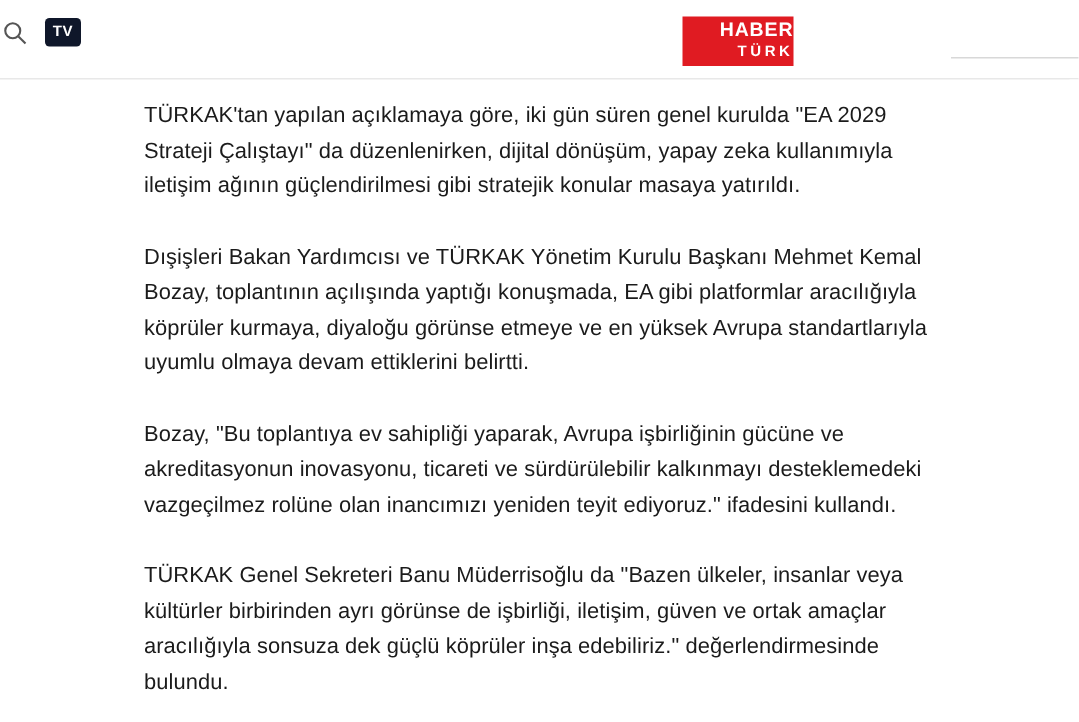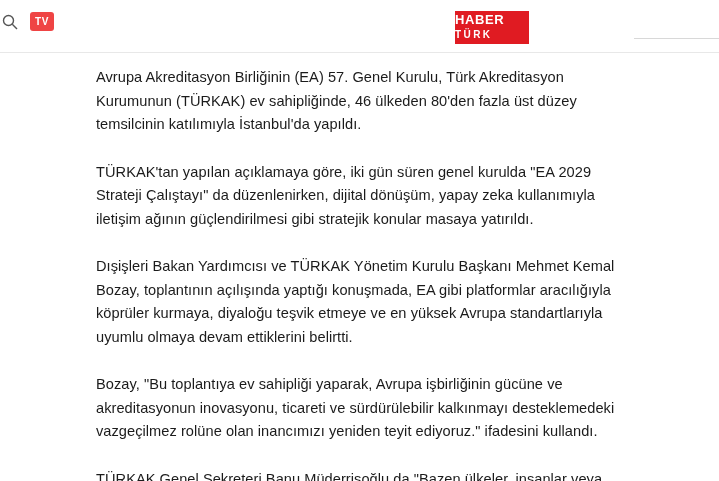--- a/index.html
+++ b/index.html
@@ -29,38 +29,38 @@
     width: 16px;
     height: 16px;
     color: #666;
   }
   .tv-badge {
     position: absolute;
     left: 30px;
     top: 12px;
     width: 24px;
     height: 19px;
-    background: #ef4444;
+    background: #0f172a;
     border-radius: 3px;
     color: #ffffff;
     font-size: 10px;
     font-weight: bold;
     line-height: 19px;
     text-align: center;
     letter-spacing: .5px;
   }
   .logo {
     position: absolute;
     left: 455px;
     top: 11px;
     width: 74px;
     height: 33px;
     background: #e01b22;
     color: #ffffff;
-    text-align: left;
+    text-align: right;
     font-weight: bold;
     padding-top: 1px;
     box-sizing: border-box;
   }
   .logo .l1 {
     display: block;
     font-size: 13px;
     line-height: 15px;
     letter-spacing: .6px;
   }
@@ -124,18 +124,17 @@
     <span class="l1">HABER</span>
     <span class="l2">TÜRK</span>
   </div>
 
   <div class="topbar-rule"></div>
 </div>
 
 <div class="right-gutter"></div>
 
 <div class="article">
-  <p>Avrupa Akreditasyon Birliğinin (EA) 57. Genel Kurulu, Türk Akreditasyon Kurumunun (TÜRKAK) ev sahipliğinde, 46 ülkeden 80'den fazla üst düzey temsilcinin katılımıyla İstanbul'da yapıldı.</p>
   <p>TÜRKAK'tan yapılan açıklamaya göre, iki gün süren genel kurulda "EA 2029 Strateji Çalıştayı" da düzenlenirken, dijital dönüşüm, yapay zeka kullanımıyla iletişim ağının güçlendirilmesi gibi stratejik konular masaya yatırıldı.</p>
-  <p>Dışişleri Bakan Yardımcısı ve TÜRKAK Yönetim Kurulu Başkanı Mehmet Kemal Bozay, toplantının açılışında yaptığı konuşmada, EA gibi platformlar aracılığıyla köprüler kurmaya, diyaloğu teşvik etmeye ve en yüksek Avrupa standartlarıyla uyumlu olmaya devam ettiklerini belirtti.</p>
+  <p>Dışişleri Bakan Yardımcısı ve TÜRKAK Yönetim Kurulu Başkanı Mehmet Kemal Bozay, toplantının açılışında yaptığı konuşmada, EA gibi platformlar aracılığıyla köprüler kurmaya, diyaloğu görünse etmeye ve en yüksek Avrupa standartlarıyla uyumlu olmaya devam ettiklerini belirtti.</p>
   <p>Bozay, "Bu toplantıya ev sahipliği yaparak, Avrupa işbirliğinin gücüne ve akreditasyonun inovasyonu, ticareti ve sürdürülebilir kalkınmayı desteklemedeki vazgeçilmez rolüne olan inancımızı yeniden teyit ediyoruz." ifadesini kullandı.</p>
   <p>TÜRKAK Genel Sekreteri Banu Müderrisoğlu da "Bazen ülkeler, insanlar veya kültürler birbirinden ayrı görünse de işbirliği, iletişim, güven ve ortak amaçlar aracılığıyla sonsuza dek güçlü köprüler inşa edebiliriz." değerlendirmesinde bulundu.</p>
 </div>
 
 </body></html>

